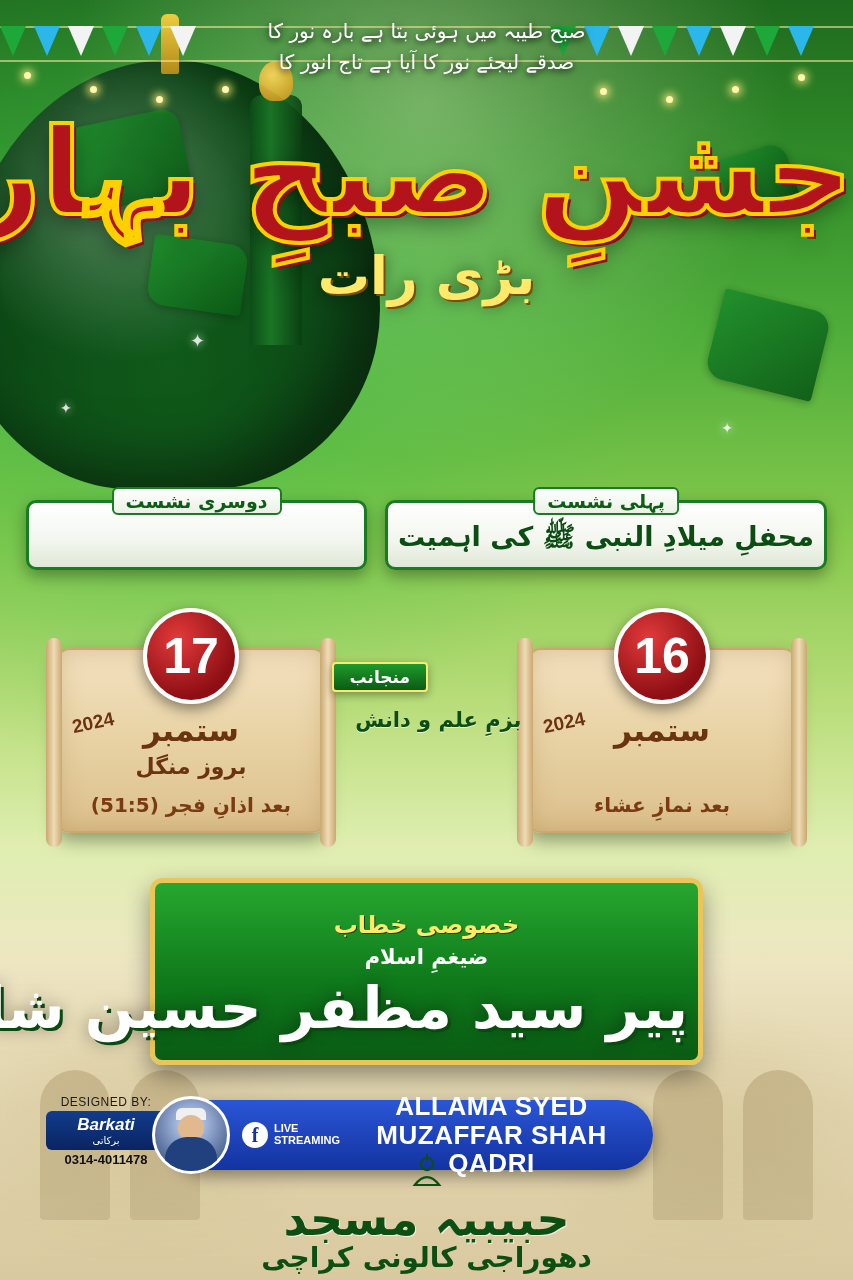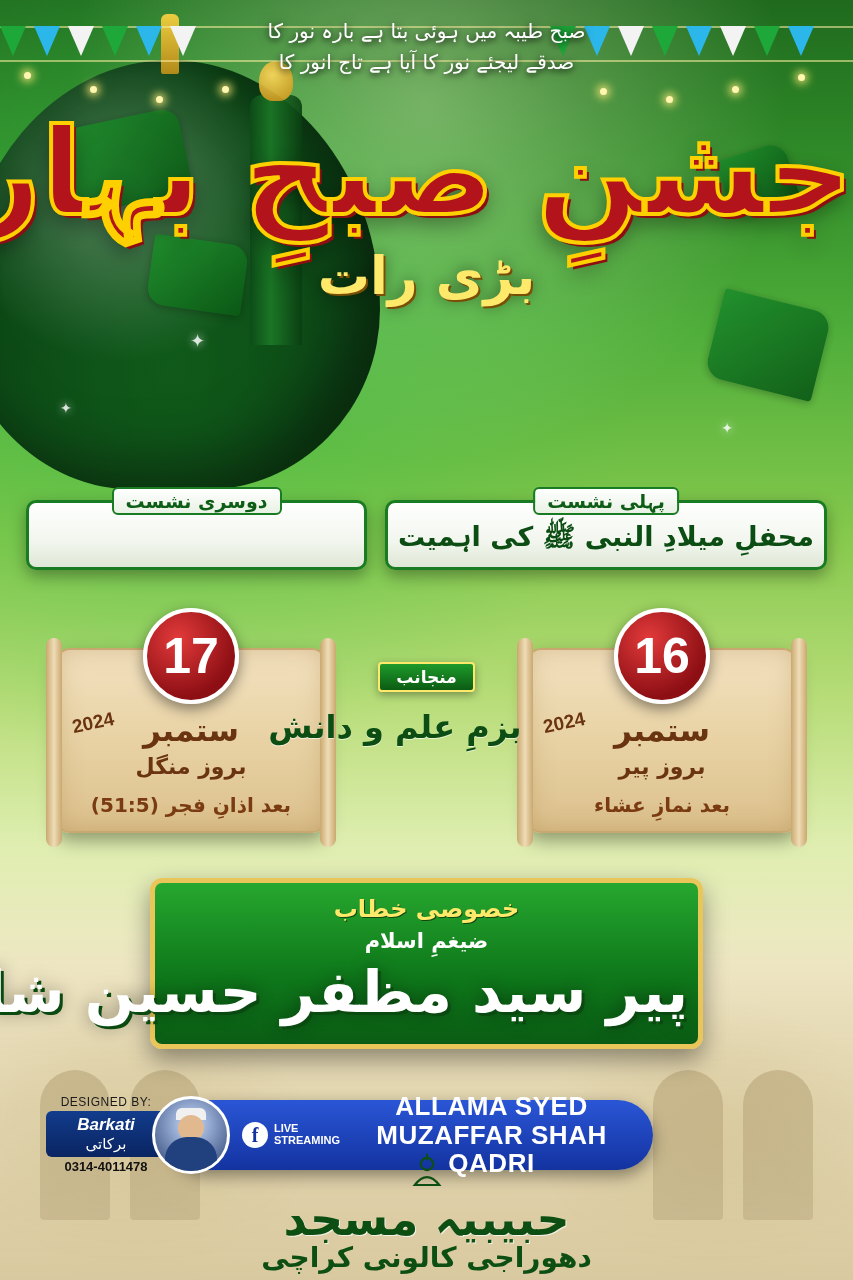--- a/index.html
+++ b/index.html
@@ -210,43 +210,43 @@
   .scroll .dayname {
     position: absolute; top: 104px; left: 0; right: 0;
     font-size: 22px; color: #6a3410; text-align: center; font-weight: bold;
   }
   .scroll .timing {
     position: absolute; bottom: 14px; left: 0; right: 0;
     font-size: 20px; color: #7a3b12; text-align: center; font-weight: bold;
   }
   .middle-tag {
     position: absolute; left: 50%; transform: translateX(-50%);
-    top: 34px; width: 190px; text-align: center; z-index: 8;
+    top: 34px; width: 190px; z-index: 8;
   }
   .middle-tag .ribbon {
     display:inline-block;
     background: linear-gradient(180deg,#1e9a2a,#0b5c13);
     color:#fff; font-size: 17px; font-weight: bold;
     padding: 3px 16px; border-radius: 4px;
     border: 2px solid #ffe96a;
     box-shadow: 0 3px 8px rgba(0,0,0,.35);
   }
   .middle-tag .mline {
-    margin-top: 14px; font-size: 32px; font-weight: bold; color: #0b4d12;
+    margin-top: 14px; font-size: 21px; font-weight: bold; color: #0b4d12;
     line-height: 1.35;
     text-shadow: 0 1px 0 rgba(255,255,255,.6);
   }
 
   
   .speaker {
     position: absolute; top: 878px; left: 150px; right: 150px;
     background: linear-gradient(180deg,#27a72f 0%, #0f7a1b 55%, #0a5c14 100%);
     border: 5px solid #e8c65a;
     border-radius: 12px;
-    padding: 12px 10px 18px;
+    padding: 28px 10px 18px;
     text-align: center;
     box-shadow: 0 10px 24px rgba(0,0,0,.4);
     z-index: 7;
   }
   .speaker .khitab {
     font-size: 24px; font-weight: bold; color: #ffe96a;
     text-shadow: 1px 1px 0 #14470f;
   }
   .speaker .zaeem {
     margin-top: 6px; font-size: 21px; color: #fff; font-weight: bold;
@@ -267,21 +267,21 @@
     font-size: 12px; font-weight: normal; color: #1a1a1a;
     letter-spacing: .5px;
   }
   .designer .card {
     margin-top: 2px;
     background: linear-gradient(180deg,#123c8c,#0a2461);
     border-radius: 6px; padding: 4px 2px;
     color: #fff;
   }
   .designer .brand { font-size: 17px; font-style: italic; font-weight: bold; }
-  .designer .brand-ur { font-size: 15px; }
+  .designer .brand-ur { font-size: 10px; }
   .designer .phone {
     margin-top: 2px; font-size: 13px; font-weight: bold; color: #111;
   }
 
   
   .livebar {
     position: absolute; left: 170px; right: 200px; top: 1100px; height: 70px;
     background: linear-gradient(180deg,#2a56d6,#1333a0);
     border-radius: 36px;
     box-shadow: 0 6px 16px rgba(0,0,0,.4);
@@ -424,21 +424,20 @@
 
     <div class="middle-tag">
       <div class="ribbon urdu">منجانب</div>
       <div class="mline urdu">بزمِ علم و دانش</div>
     </div>
 
     <div class="scroll right">
       <div class="daynum">16</div>
       <div class="year">2024</div>
       <div class="month urdu">ستمبر</div>
-      <div class="dayname urdu">بروز پیر</div>
       <div class="timing urdu">بعد نمازِ عشاء</div>
     </div>
   </div>
 
   <div class="speaker">
     <div class="khitab urdu">خصوصی خطاب</div>
     <div class="zaeem urdu">ضیغمِ اسلام</div>
     <div class="name urdu">پیر سید مظفر حسین شاہ قادری</div>
   </div>
 

